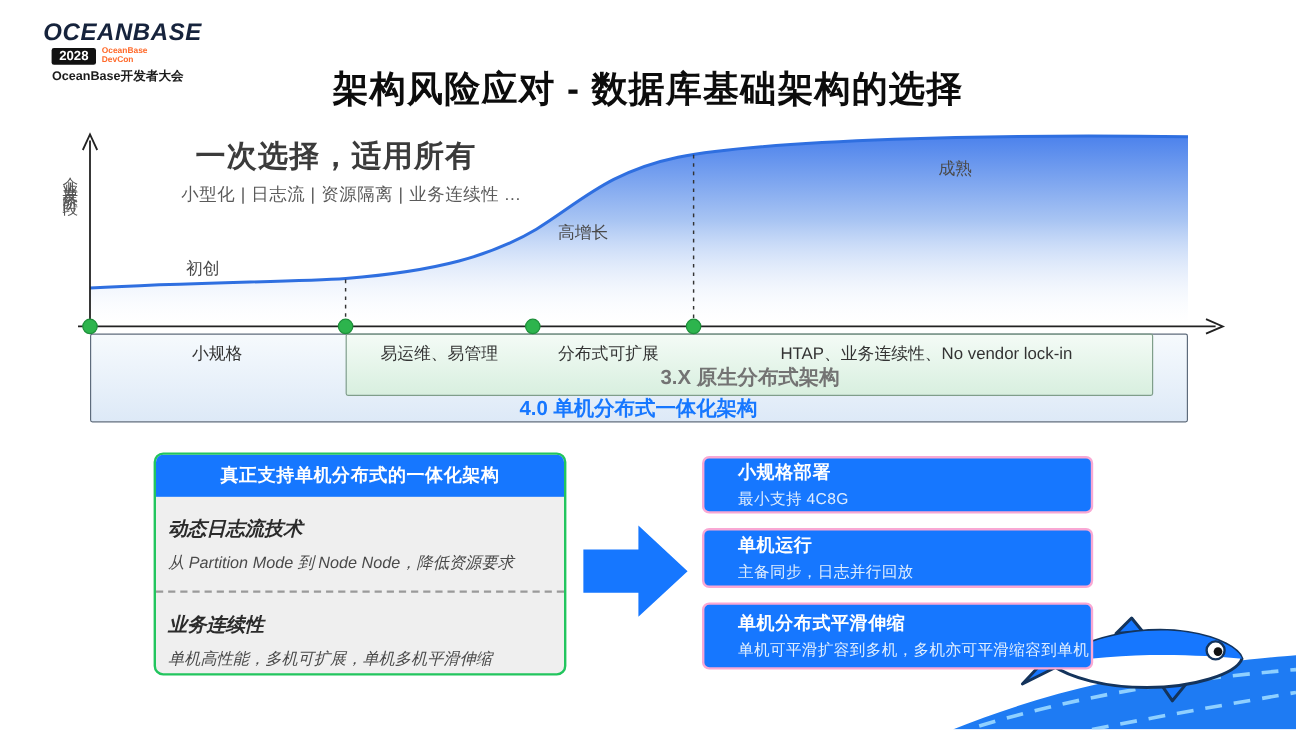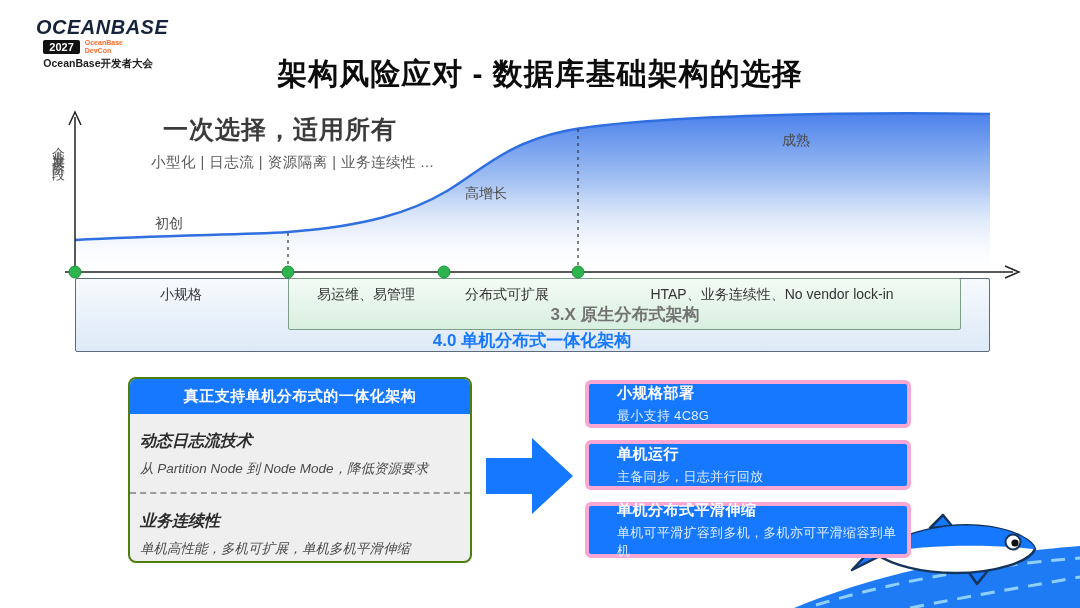--- a/index.html
+++ b/index.html
@@ -31,30 +31,30 @@
   .stage { position:absolute; font-size:14px; color:#4a4a4a; z-index:4; }
   .stage-1 { left:110px; top:110px; }
   .stage-2 { left:420px; top:80px; }
   .stage-3 { left:737px; top:27px; }
   .axis-label { position:absolute; top:181px; transform:translateX(-50%); font-size:14px; color:#333; white-space:nowrap; z-index:4; }
   .box-40 { position:absolute; left:30px; top:173px; width:915px; height:74px; border:1px solid #5d6b7c; border-radius:2px; background:linear-gradient(#f6fafd,#dde9f7); z-index:1; }
   .box-3x { position:absolute; left:243px; top:173px; width:673px; height:52px; border:1px solid #7f9e8a; border-radius:2px; background:linear-gradient(#f4fbf6,#d8efdf); z-index:2; }
   .label-3x { position:absolute; left:580px; top:198px; transform:translateX(-50%); font-size:17px; font-weight:700; color:#737373; z-index:4; white-space:nowrap; }
   .label-40 { position:absolute; left:487px; top:224px; transform:translateX(-50%); font-size:17px; font-weight:700; color:#1677ff; z-index:4; white-space:nowrap; }
   
-  .left-panel { position:absolute; left:128px; top:377px; width:344px; height:186px; border:2px solid #4d7c0f; border-radius:8px; background:#efefef; overflow:hidden; z-index:5; }
+  .left-panel { position:absolute; left:128px; top:377px; width:344px; height:186px; border:2px solid #22c55e; border-radius:8px; background:#efefef; overflow:hidden; z-index:5; }
   .left-panel-header { height:35px; background:#1677ff; color:#fff; font-size:15px; font-weight:700; display:flex; align-items:center; justify-content:center; letter-spacing:.5px; }
   .lp-section { text-align:left; padding:17px 10px 14px;font-style:italic; }
   .lp-title { font-size:16px; font-weight:700; color:#2b2b2b; }
   .lp-desc { font-size:13.5px; color:#4a4a4a; margin-top:8px; }
   .lp-divider { border-top:2px dashed #9a9a9a; }
   
   .flow-arrow { position:absolute; left:486px; top:431px; z-index:5; }
   
-  .right-panel { position:absolute; left:585px; width:326px; background:#1677ff; border:4px solid #f9a8d4; border-radius:6px; color:#fff; display:flex; flex-direction:column; justify-content:center; padding-left:28px; z-index:5; }
+  .right-panel { position:absolute; left:585px; width:326px; background:#1677ff; border:2px solid #f9a8d4; border-radius:6px; color:#fff; display:flex; flex-direction:column; justify-content:center; padding-left:28px; z-index:5; }
   .rp-1 { top:380px; height:48px; }
   .rp-2 { top:440px; height:50px; }
   .rp-3 { top:502px; height:56px; }
   .rp-title { font-size:15px; font-weight:700; letter-spacing:.5px; }
   .rp-desc { font-size:13px; color:#dfeeff; margin-top:4px; letter-spacing:.3px; }
   
   .sea-decoration { position:absolute; right:0; bottom:0; z-index:4; }
 </style>
 </head>
 <body>
@@ -62,21 +62,21 @@
 <div class="brand-row">
   <svg width="34" height="28" viewBox="0 0 34 28">
     <path d="M6,2 C14,0 24,4 30,2 L29,8 C21,10 11,6 5,8 Z" fill="#19c1d9"></path>
     <path d="M4,10 C13,8 23,13 31,10 L30,17 C21,20 11,15 3,17 Z" fill="#1c63f2"></path>
     <path d="M3,19 C12,17 22,22 30,19 L29,25 C20,28 10,23 2,25 Z" fill="#2cb84e"></path>
   </svg>
   <span class="brand-word">OCEANBASE</span>
   <span class="brand-divider"></span>
   <div class="badge">
     <div class="badge-top">
-      <span class="badge-year">2027</span>
+      <span class="badge-year">2028</span>
       <span class="badge-devcon">
         <span>OceanBase</span><br>
         <span>DevCon</span>
       </span>
     </div>
     <span class="badge-sub">OceanBase开发者大会</span>
   </div>
 </div>
 
 <h1 class="slide-title">架构风险应对 - 数据库基础架构的选择</h1>
@@ -128,21 +128,21 @@
   <div class="axis-label" style="left:727px;">HTAP、业务连续性、No vendor lock-in</div>
 
   <div class="label-3x">3.X 原生分布式架构</div>
   <div class="label-40">4.0 单机分布式一体化架构</div>
 </div>
 
 <div class="left-panel">
   <div class="left-panel-header">真正支持单机分布式的一体化架构</div>
   <div class="lp-section">
     <div class="lp-title">动态日志流技术</div>
-    <div class="lp-desc">从 Partition Node 到 Node Mode，降低资源要求</div>
+    <div class="lp-desc">从 Partition Mode 到 Node Node，降低资源要求</div>
   </div>
   <div class="lp-divider"></div>
   <div class="lp-section">
     <div class="lp-title">业务连续性</div>
     <div class="lp-desc">单机高性能，多机可扩展，单机多机平滑伸缩</div>
   </div>
 </div>
 
 <svg class="flow-arrow" width="88" height="90" viewBox="0 0 88 90">
   <polygon points="0,27 46,27 46,7 87,45 46,83 46,63 0,63" fill="#1677ff"></polygon>

